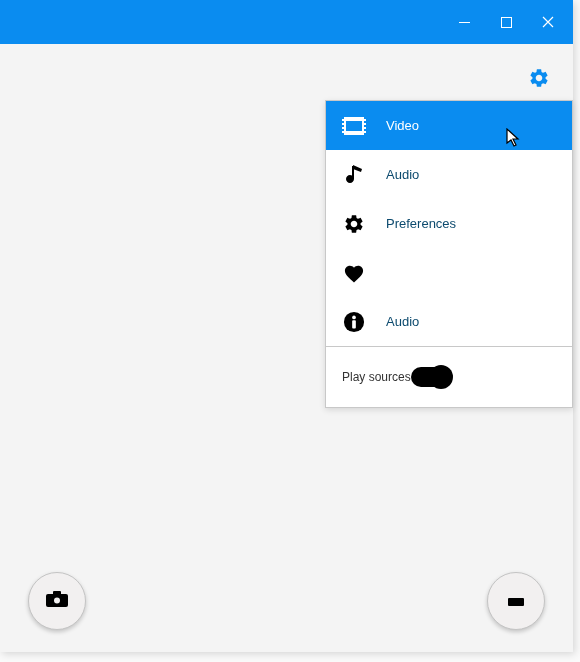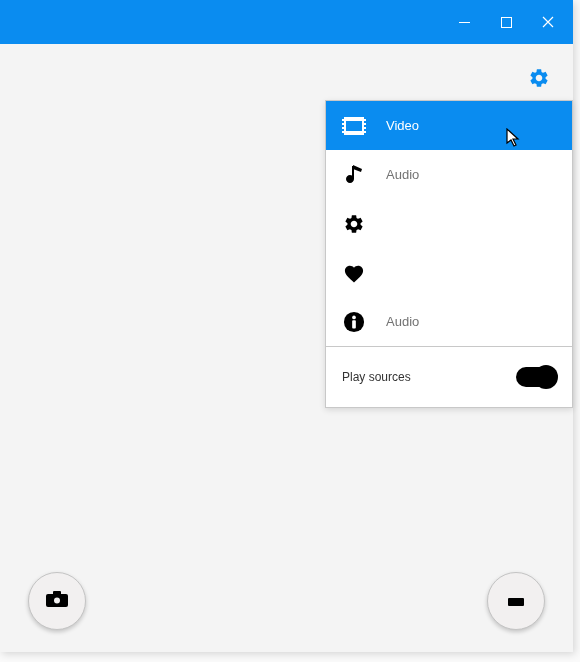--- a/index.html
+++ b/index.html
@@ -9,28 +9,28 @@
     .window { position: absolute; left: 0; top: 0; width: 573px; height: 652px; background: #f4f4f4; box-shadow: 2px 2px 8px rgba(0,0,0,0.15); }
 
     .titlebar { height: 44px; background: #0a8cf0; display: flex; justify-content: flex-end; align-items: center; padding-right: 4px; gap: 0; }
     .titlebar-btn { width: 42px; height: 44px; display: flex; align-items: center; justify-content: center; color: #fff; cursor: pointer; }
 
     .content { position: absolute; top: 44px; left: 0; right: 0; bottom: 0; background: #f4f4f4; }
 
     .settings-btn { position: absolute; top: 22px; right: 20px; width: 28px; height: 28px; cursor: pointer; display: flex; align-items: center; justify-content: center; }
 
     .dropdown { position: absolute; top: 56px; right: 0; width: 248px; background: #fff; border: 1px solid #c8c8c8; box-shadow: 0 2px 6px rgba(0,0,0,0.12); }
-    .menu-item { height: 49px; display: flex; align-items: center; padding: 0 16px; gap: 20px; cursor: pointer; font-size: 13px; color: #737373; }
+    .menu-item { height: 49px; display: flex; align-items: center; padding: 0 16px; gap: 20px; cursor: pointer; font-size: 13px; color: #0c4a6e; }
     .menu-item.selected { background: #0a8cf0; color: #fff; }
     .menu-icon { width: 24px; height: 24px; display: flex; align-items: center; justify-content: center; flex-shrink: 0; }
     .menu-label { flex: 1; }
 
     .divider { height: 1px; background: #c8c8c8; }
 
-    .toggle-row { height: 60px; display: flex; align-items: center; padding: 0 16px; font-size: 12px; color: #333; justify-content: space-between; }
+    .toggle-row { height: 60px; display: flex; align-items: center; padding: 0 16px; font-size: 12px; color: #333; }
     .toggle { width: 40px; height: 20px; background: #000; border-radius: 10px; position: relative; cursor: pointer; }
     .toggle::after { content: ""; position: absolute; right: -2px; top: -2px; width: 24px; height: 24px; background: #000; border-radius: 50%; }
 
     .circle-btn { position: absolute; width: 58px; height: 58px; border-radius: 50%; background: #f2f0f0; border: 1px solid #c4c4c4; box-shadow: 0 2px 4px rgba(0,0,0,0.2); display: flex; align-items: center; justify-content: center; cursor: pointer; }
     .circle-btn.left { bottom: 22px; left: 28px; }
     .circle-btn.right { bottom: 22px; right: 28px; }
 
     .cursor { position: absolute; top: 128px; left: 506px; pointer-events: none; z-index: 100; }
   </style>
 </head>
@@ -97,20 +97,21 @@
         </span>
         <span class="menu-label">Audio</span>
       </div>
 
       <div class="menu-item">
         <span class="menu-icon">
           <svg width="22" height="22" viewBox="0 0 24 24" fill="#000">
             <path d="M19.14,12.94c0.04-0.3,0.06-0.61,0.06-0.94c0-0.32-0.02-0.64-0.07-0.94l2.03-1.58c0.18-0.14,0.23-0.41,0.12-0.61 l-1.92-3.32c-0.12-0.22-0.37-0.29-0.59-0.22l-2.39,0.96c-0.5-0.38-1.03-0.7-1.62-0.94L14.4,2.81c-0.04-0.24-0.24-0.41-0.48-0.41 h-3.84c-0.24,0-0.43,0.17-0.47,0.41L9.25,5.35C8.66,5.59,8.12,5.92,7.63,6.29L5.24,5.33c-0.22-0.08-0.47,0-0.59,0.22L2.74,8.87 C2.62,9.08,2.66,9.34,2.86,9.48l2.03,1.58C4.84,11.36,4.8,11.69,4.8,12s0.02,0.64,0.07,0.94l-2.03,1.58 c-0.18,0.14-0.23,0.41-0.12,0.61l1.92,3.32c0.12,0.22,0.37,0.29,0.59,0.22l2.39-0.96c0.5,0.38,1.03,0.7,1.62,0.94l0.36,2.54 c0.05,0.24,0.24,0.41,0.48,0.41h3.84c0.24,0,0.44-0.17,0.47-0.41l0.36-2.54c0.59-0.24,1.13-0.56,1.62-0.94l2.39,0.96 c0.22,0.08,0.47,0,0.59-0.22l1.92-3.32c0.12-0.22,0.07-0.47-0.12-0.61L19.14,12.94z M12,15.6c-1.98,0-3.6-1.62-3.6-3.6 s1.62-3.6,3.6-3.6s3.6,1.62,3.6,3.6S13.98,15.6,12,15.6z"></path>
           </svg>
         </span>
+        <span class="menu-label">Preferences</span>
       </div>
 
       <div class="menu-item">
         <span class="menu-icon">
           <svg width="22" height="20" viewBox="0 0 24 22" fill="#000">
             <path d="M12 21.35l-1.45-1.32C5.4 15.36 2 12.28 2 8.5 2 5.42 4.42 3 7.5 3c1.74 0 3.41.81 4.5 2.09C13.09 3.81 14.76 3 16.5 3 19.58 3 22 5.42 22 8.5c0 3.78-3.4 6.86-8.55 11.54L12 21.35z"></path>
           </svg>
         </span>
       </div>
 

